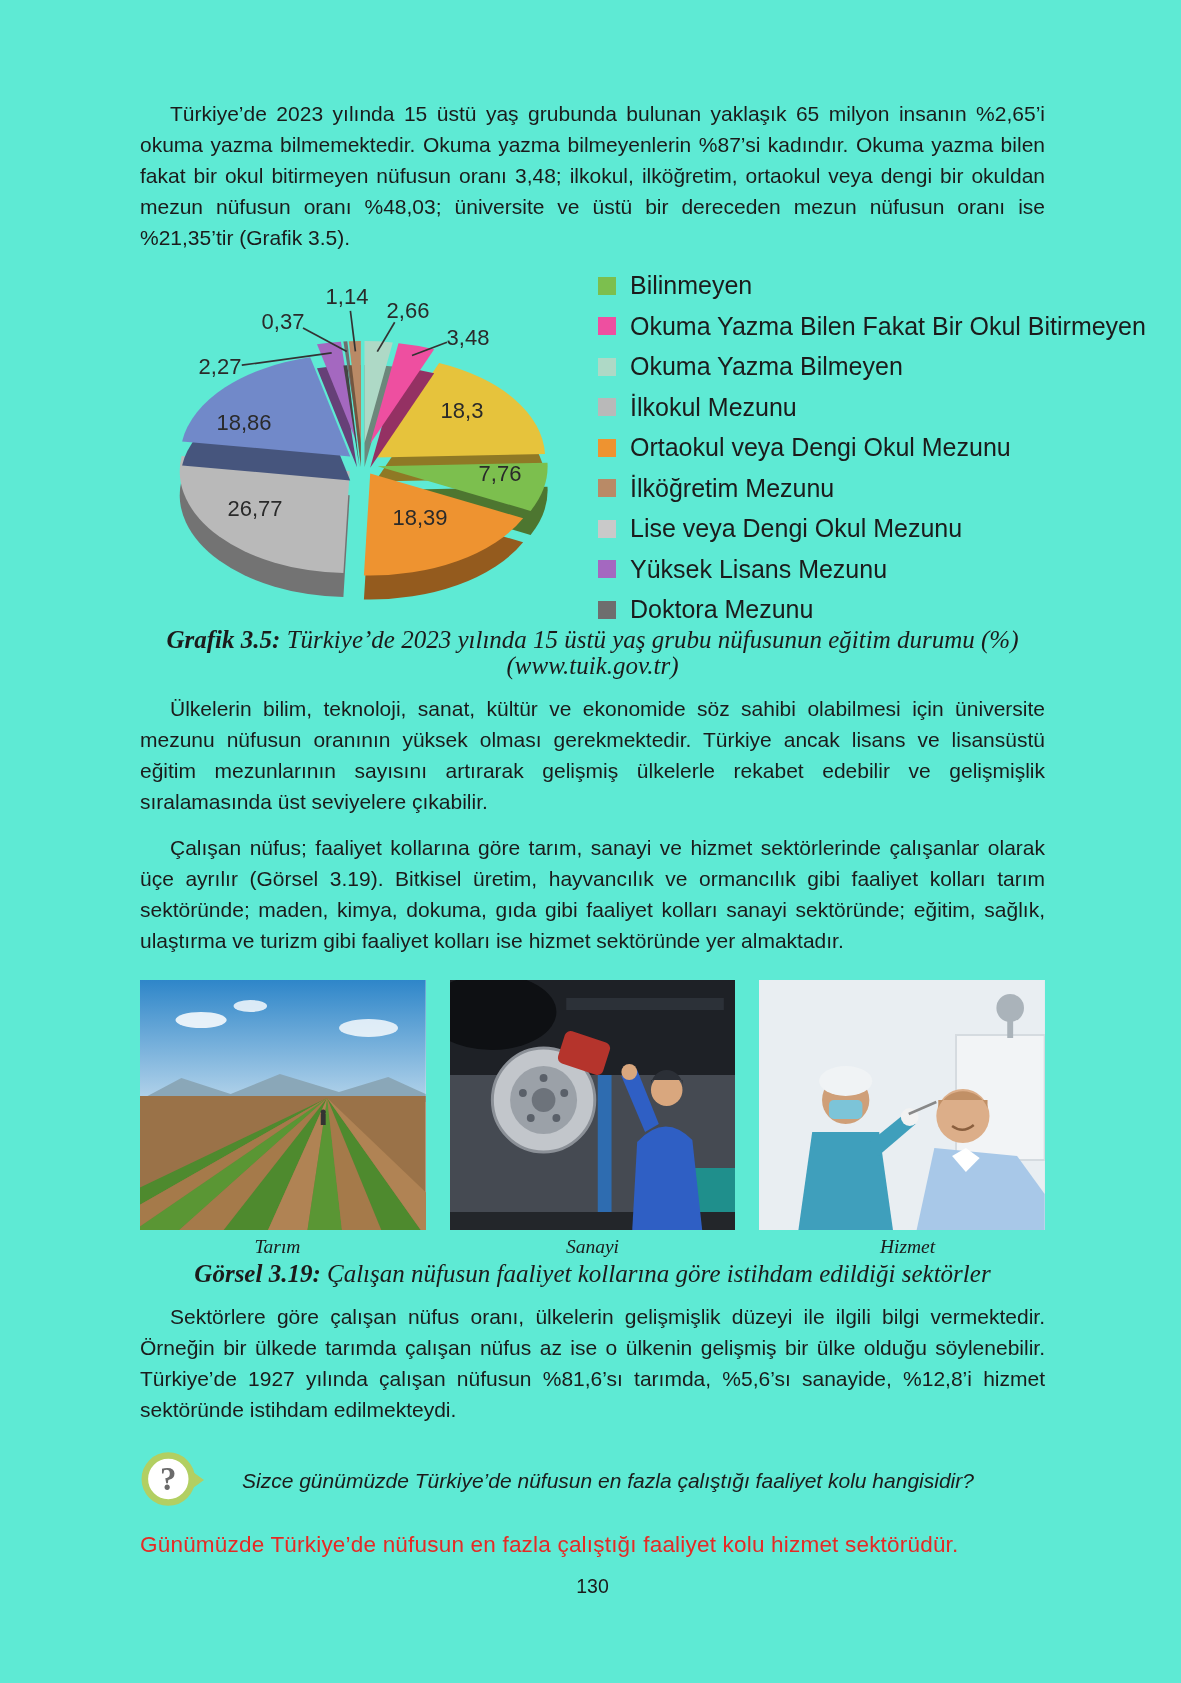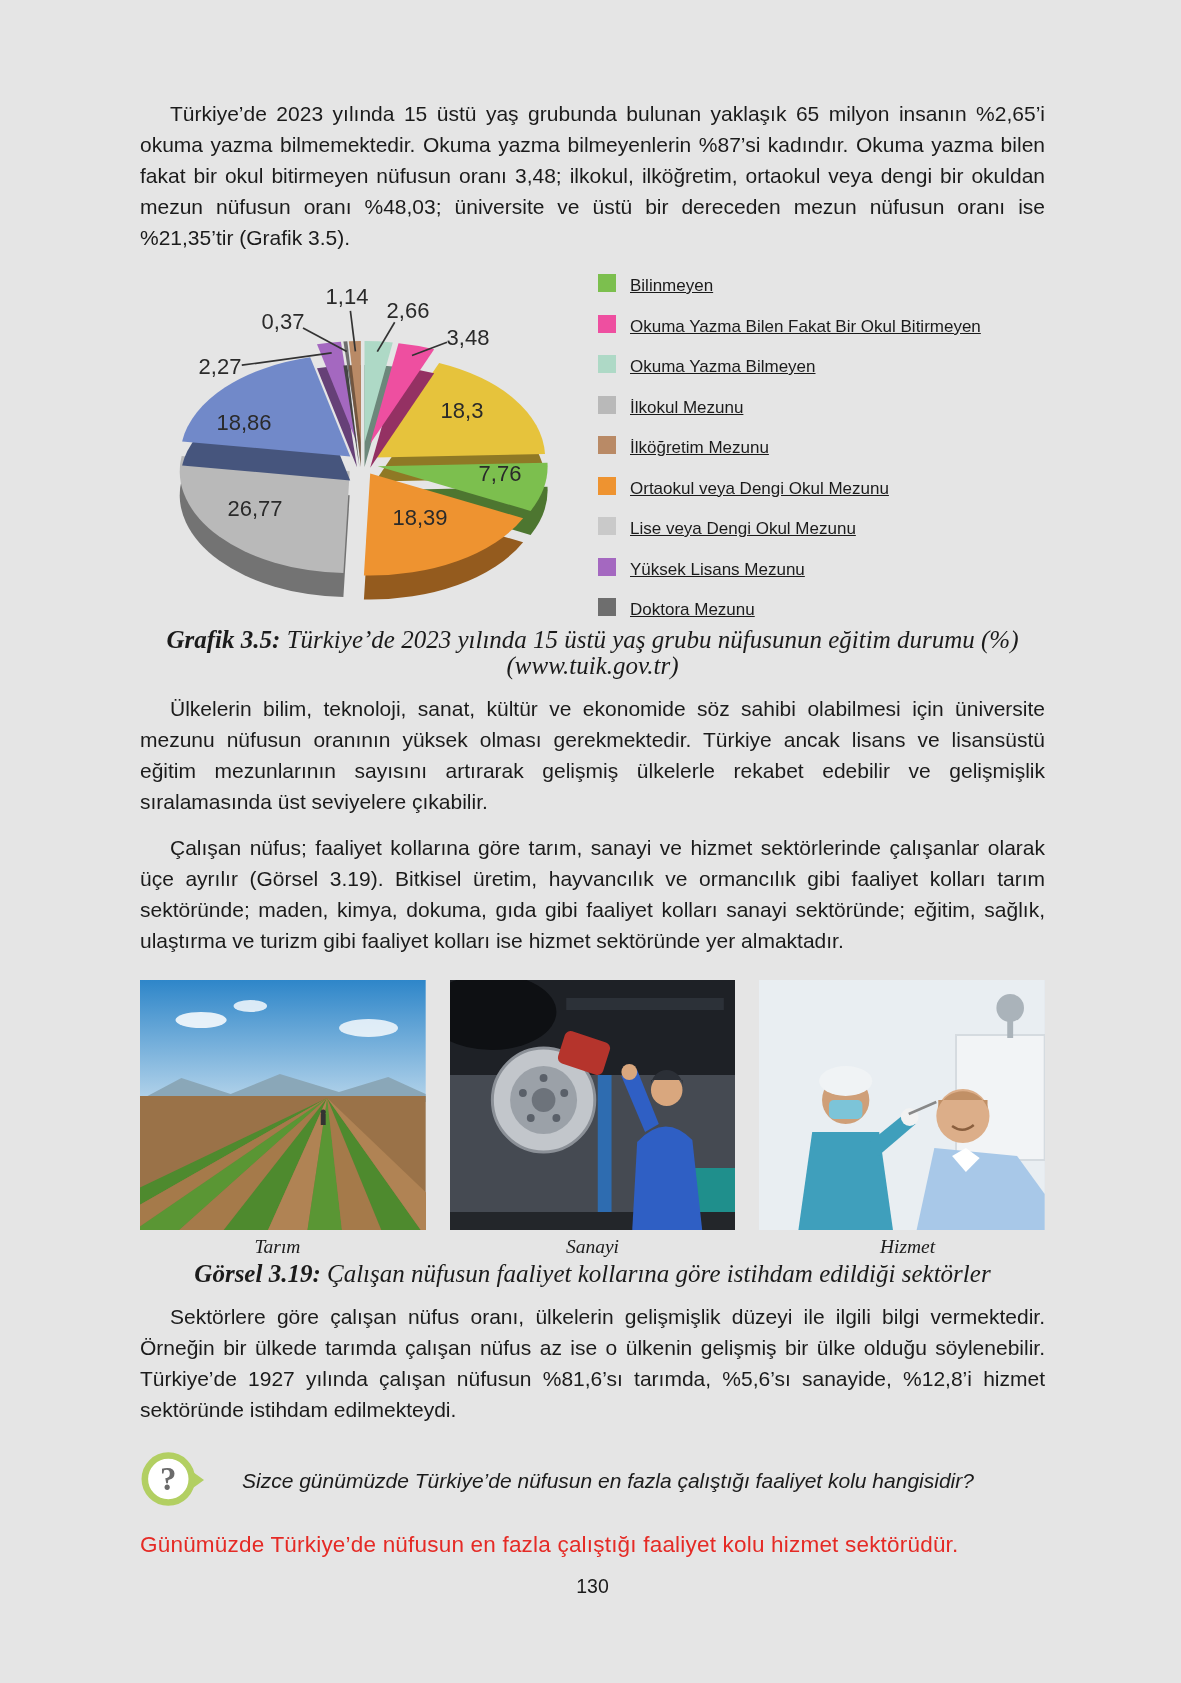--- a/index.html
+++ b/index.html
@@ -1,27 +1,27 @@
 <!DOCTYPE html>
 <html lang="tr"><head>
 <meta charset="utf-8">
 <style>
   html,body { margin:0; padding:0; background:#ffffff; }
   .page {
     position:relative; width:1181px; height:1683px; box-sizing:border-box;
-    padding:98px 136px 0 140px; background:#e5e5e5; overflow:hidden;
+    padding:98px 136px 0 140px; background:#5eead4; overflow:hidden;
     font-family:"Liberation Sans", sans-serif; font-size:21px; line-height:31px; color:#1b1b1b;
   }
   p.body-par { margin:0 0 15px 0; text-align:justify; text-indent:30px; }
 
   .chart-row { display:flex; align-items:flex-start; margin:4px 0 2px 0; }
   #pie-svg { flex:0 0 452px; width:452px; height:352px; }
   #pie-svg text.pie-label { font:22px "Liberation Sans", sans-serif; fill:#2a2a2a; text-anchor:middle; }
   .legend { display:flex; flex-direction:column; gap:17.5px; margin-left:6px; padding-top:6px; min-width:0; }
-  .legend-item { display:flex; align-items:flex-start; white-space:nowrap; font-size:17px; line-height:23px;text-decoration:underline; }
+  .legend-item { display:flex; align-items:center; white-space:nowrap; font-size:25px; line-height:23px; }
   .legend-swatch { width:18px; height:18px; margin-right:14px; flex:0 0 18px; }
 
   .caption { font-family:"Liberation Serif", serif; font-style:italic; font-size:25px;
              text-align:center; margin:6px 0 14px 0; line-height:26px; }
   .caption .cap-label { font-weight:bold; }
 
   .photos { display:flex; gap:24px; margin-top:24px; }
   .photo { flex:1 1 0; height:250px; overflow:hidden; background:#dde4ea; }
   .photo svg { width:100%; height:100%; display:block; }
   .photo-captions { display:flex; gap:40px; margin-top:5px; }
@@ -92,26 +92,26 @@
         </div>
         <div class="legend-item">
           <span class="legend-swatch" style="background: rgb(174, 217, 198);"></span>
           <span>Okuma Yazma Bilmeyen</span>
         </div>
         <div class="legend-item">
           <span class="legend-swatch" style="background: rgb(185, 185, 185);"></span>
           <span>İlkokul Mezunu</span>
         </div>
         <div class="legend-item">
+          <span class="legend-swatch" style="background: rgb(238, 147, 48);"></span>
+          <span>Ortaokul veya Dengi Okul Mezunu</span>
+        </div>
+        <div class="legend-item">
           <span class="legend-swatch" style="background: rgb(185, 138, 102);"></span>
           <span>İlköğretim Mezunu</span>
-        </div>
-        <div class="legend-item">
-          <span class="legend-swatch" style="background: rgb(238, 147, 48);"></span>
-          <span>Ortaokul veya Dengi Okul Mezunu</span>
         </div>
         <div class="legend-item">
           <span class="legend-swatch" style="background: rgb(201, 201, 201);"></span>
           <span>Lise veya Dengi Okul Mezunu</span>
         </div>
         <div class="legend-item">
           <span class="legend-swatch" style="background: rgb(164, 104, 192);"></span>
           <span>Yüksek Lisans Mezunu</span>
         </div>
         <div class="legend-item">

